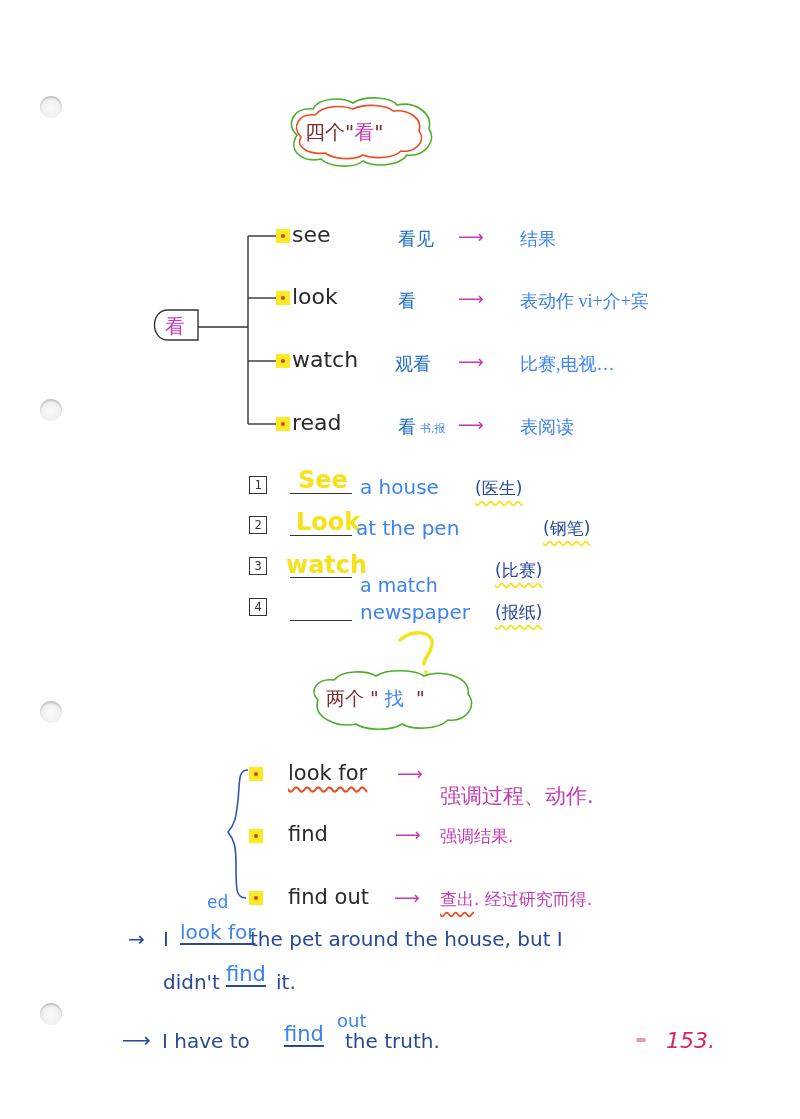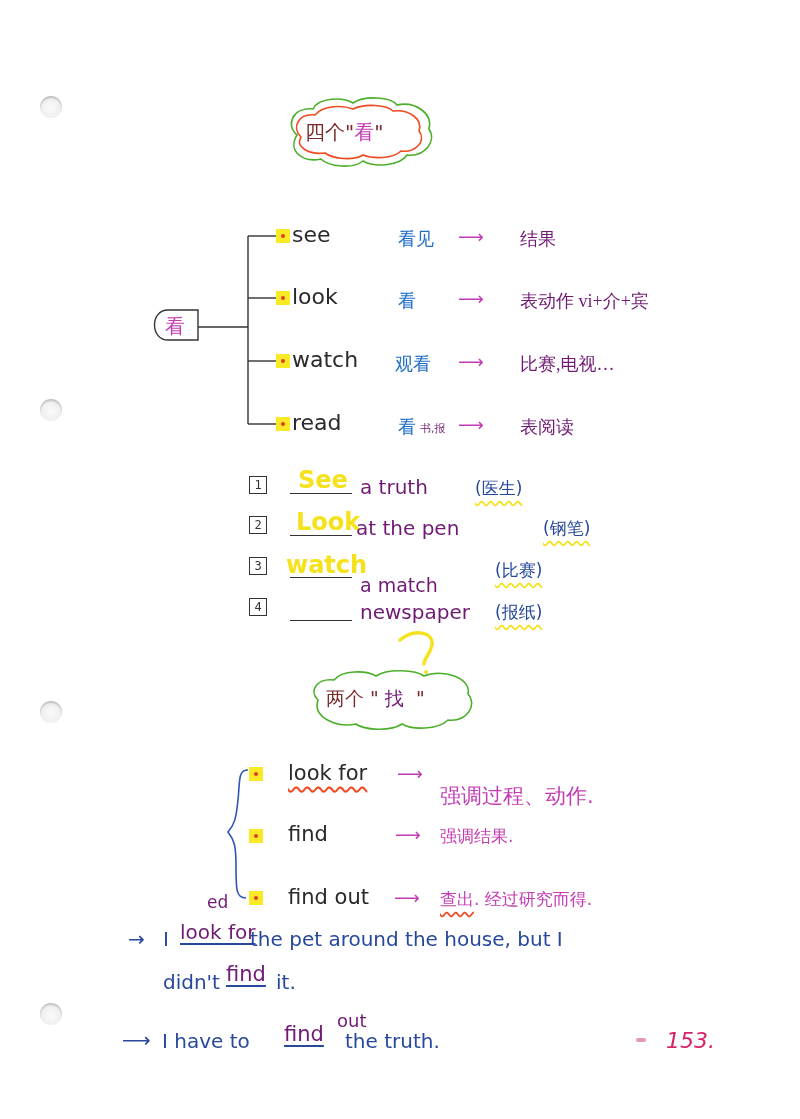--- a/index.html
+++ b/index.html
@@ -5,21 +5,21 @@
   html, body { margin:0; padding:0; }
   body { width:800px; height:1119px; background:#ffffff; position:relative; overflow:hidden;
          font-family:"DejaVu Sans", sans-serif; }
   .abs { position:absolute; }
   .hole { position:absolute; width:22px; height:22px; border-radius:50%;
           background:radial-gradient(circle at 50% 55%, #fafafa 0%, #efefef 60%, #d4d4d4 100%);
           box-shadow: inset 0 2px 2px rgba(0,0,0,0.18); }
   .black { color:#2a2a2a; }
   .blue { color:#1f6fc7; }
   .navy { color:#27489b; }
-  .orange { color:#701a75; }
+  .orange { color:#3b82f6; }
   .magenta { color:#c33bb3; }
   .pink { color:#d6246a; }
   .darkred { color:#7a2a2a; }
   .mark { position:absolute; width:14px; height:14px; background:#f9ea25; }
   .mark::after { content:""; position:absolute; left:5px; top:5px; width:4px; height:4px; border-radius:50%; background:#e23b2a; }
   .word { font-size:22px; }
   .cn { font-size:18px;font-family:Liberation Serif, serif; }
   .arrow { color:#c33bb3; font-size:18px; }
   .numbox { position:absolute; width:16px; height:16px; border:1.5px solid #333; font-size:12px; line-height:16px;
             text-align:center; color:#333; font-family:"DejaVu Sans Mono", monospace; }
@@ -92,21 +92,21 @@
   <div class="abs cn blue" style="left:398px;top:415px;">看</div>
   <div class="abs orange" style="left:420px;top:421px;font-size:11px;">书,报</div>
   <div class="abs arrow" style="left:458px;top:414px;">⟶</div>
   <div class="abs cn orange" style="left:520px;top:415px;">表阅读</div>
 </div>
 
 <div>
   <div class="numbox" style="left:249px;top:476px;">1</div>
   <div class="blank" style="left:290px;top:493px;"></div>
   <div class="abs yl" style="left:298px;top:466px;">See</div>
-  <div class="abs orange" style="left:360px;top:475px;font-size:20px;">a truth</div>
+  <div class="abs orange" style="left:360px;top:475px;font-size:20px;">a house</div>
   <div class="abs navy wavy" style="left:475px;top:477px;font-size:17px;">(医生)</div>
 </div>
 <div>
   <div class="numbox" style="left:249px;top:516px;">2</div>
   <div class="blank" style="left:290px;top:535px;"></div>
   <div class="abs yl" style="left:296px;top:508px;">Look</div>
   <div class="abs orange" style="left:356px;top:516px;font-size:20px;">at the pen</div>
   <div class="abs navy wavy" style="left:495px;top:517px;font-size:17px;margin-left:48px;">(钢笔)</div>
 </div>
 <div>

